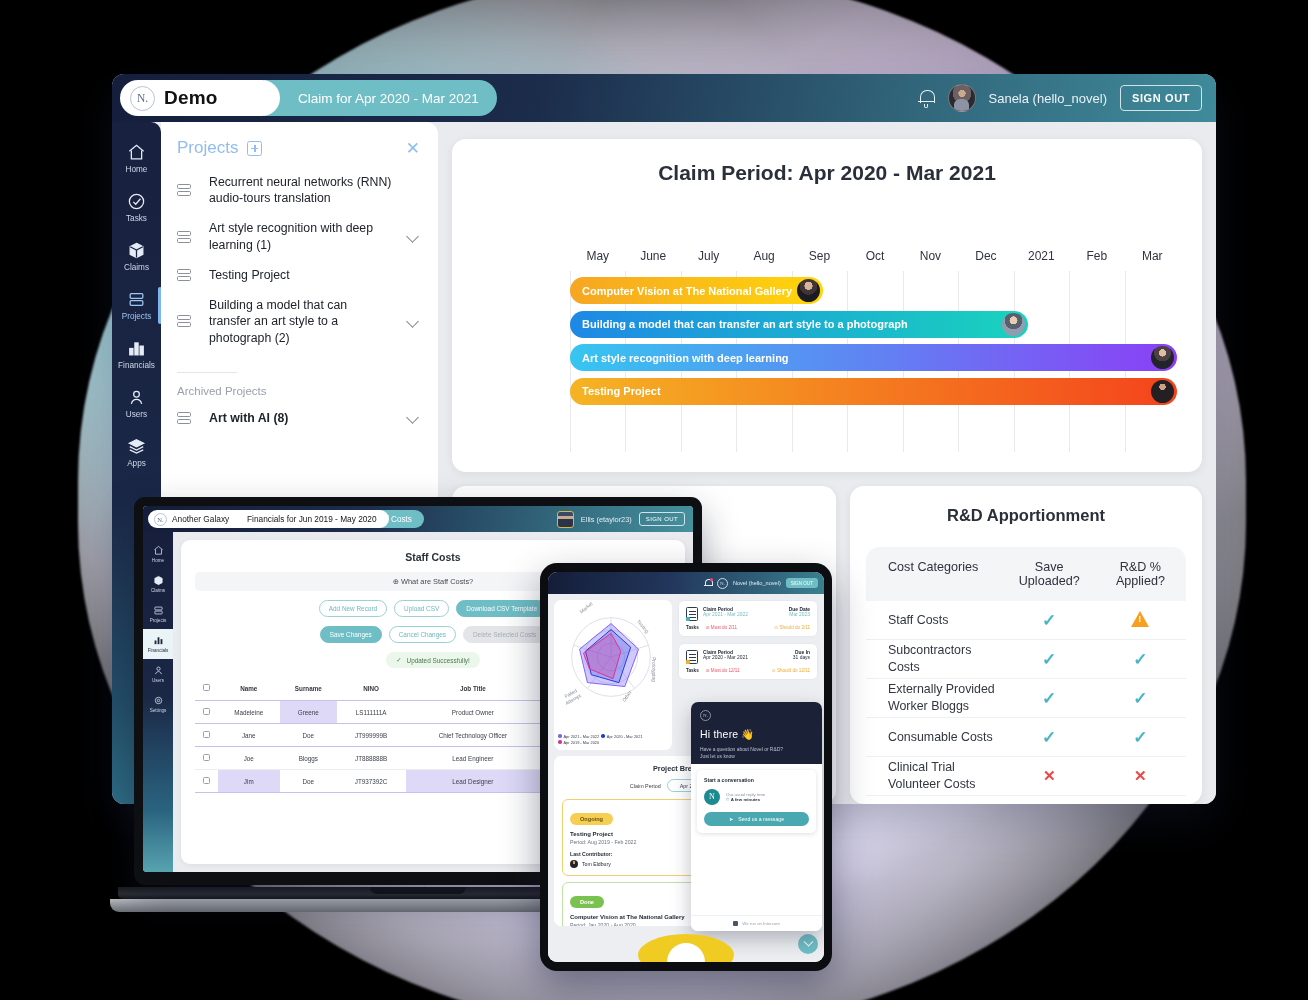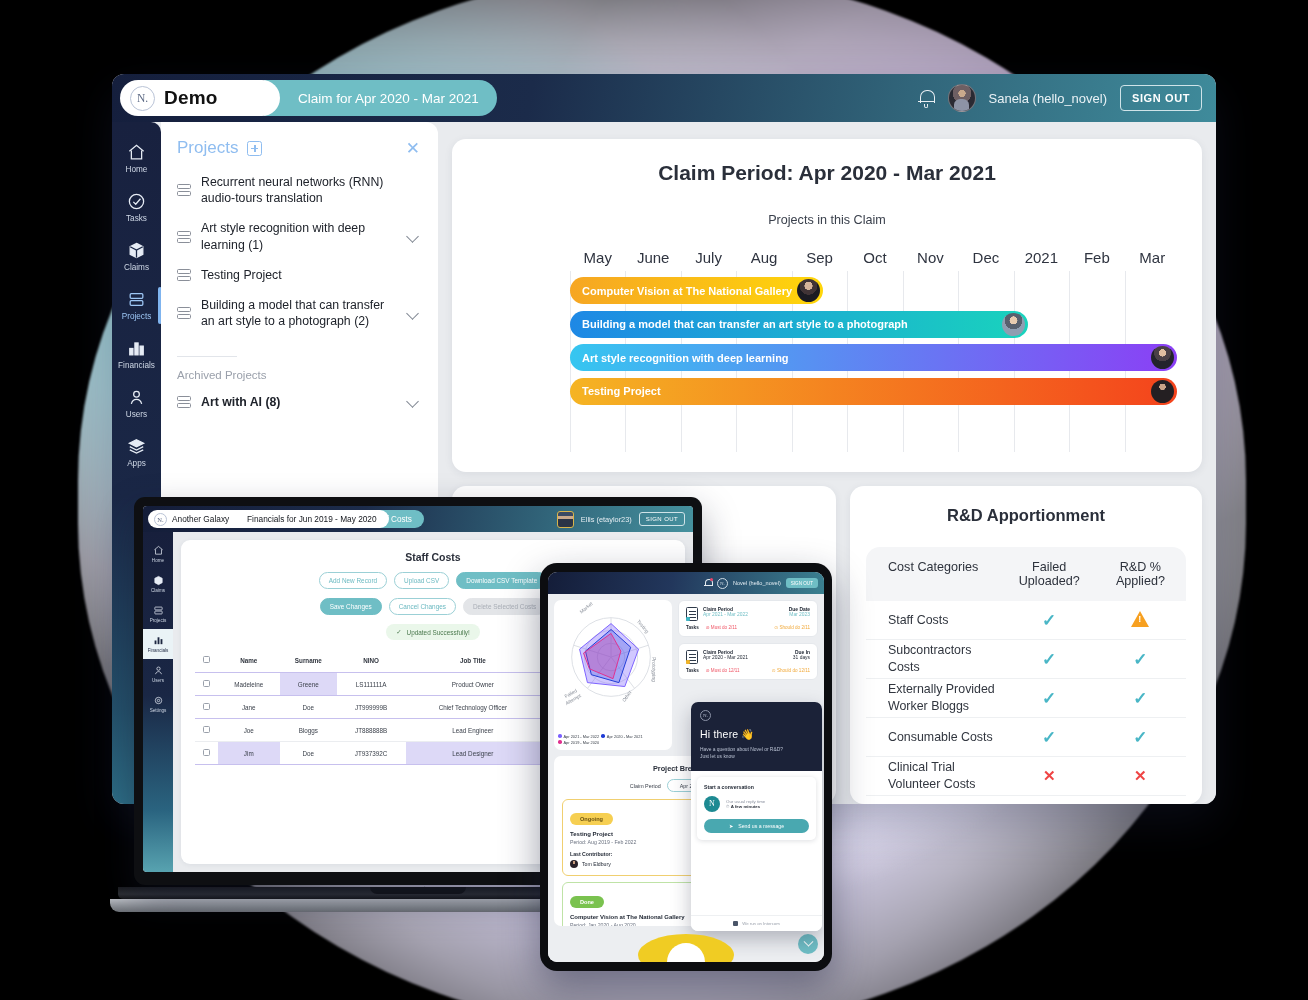--- a/index.html
+++ b/index.html
@@ -101,38 +101,38 @@
     position: absolute; left: 49px; top: 48px; width: 277px; height: 682px;
     background: #fff; border-radius: 0 12px 0 0; padding: 16px 18px 0 16px; overflow: hidden;
   }
   .proj-head { display: flex; align-items: center; gap: 9px; margin-bottom: 16px; }
   .proj-title { color: #8fbdf0; font-size: 17px; }
   .plus-box { width: 15px; height: 15px; border: 1.5px solid #8fbdf0; border-radius: 2.5px; position: relative; }
   .plus-box::before, .plus-box::after { content:""; position:absolute; background:#8fbdf0; }
   .plus-box::before { left: 3px; top: 6px; width: 7px; height: 1.5px; }
   .plus-box::after { left: 6px; top: 3px; width: 1.5px; height: 7px; }
   .x-close { margin-left: auto; color: #8fbdf0; font-size: 17px; line-height: 1; }
-  .proj-row { display: flex; align-items: center; gap: 10px; margin-bottom: 14px; }
+  .proj-row { display: flex; align-items: center; gap: 18px; margin-bottom: 14px; }
   .stack-ico { width: 14px; flex: 0 0 14px; }
   .stack-ico span { display:block; height: 5px; border: 1.3px solid #8a8f99; border-radius: 1.5px; }
   .stack-ico span + span { margin-top: 2px; }
   .proj-label { font-size: 12.3px; color: #20242c; line-height: 1.32; flex: 1; }
   .chev { width: 9px; height: 9px; border-right: 1.5px solid #7e8590; border-bottom: 1.5px solid #7e8590; transform: rotate(45deg); margin-right: 3px; flex: 0 0 9px; }
   .divider { height: 1px; background: #e2e5ea; margin: 26px 6px 12px 0; width: 60px; }
   .arch-title { font-size: 11.5px; color: #9aa0ab; margin-bottom: 13px; }
 
   
   .d-main { position: absolute; left: 326px; top: 48px; right: 0; bottom: 0; background: #e9ebee; padding: 17px 14px; }
   .card { background: #fff; border-radius: 14px; box-shadow: 0 2px 9px rgba(40,50,80,.08); }
   .gantt-card { height: 333px; padding: 22px 18px 10px; position: relative; }
   .gantt-title { text-align: center; font-size: 21px; font-weight: bold; color: #2a2f3a; }
   .gantt-sub { text-align: center; font-size: 12.6px; color: #3a404c; margin-top: 28px; }
   .gantt-area { position: absolute; left: 118px; right: 22px; top: 110px; bottom: 16px; }
   .months { position: relative; height: 18px; }
-  .month { position: absolute; transform: translateX(-50%); font-size: 15px; color: #2f3440; top: 0; }
+  .month { position: absolute; transform: translateX(-50%); font-size: 12px; color: #2f3440; top: 0; }
   .grid { position: absolute; left: 0; right: 0; top: 22px; bottom: 4px; }
   .gline { position: absolute; top: 0; bottom: 0; width: 1px; background: #e7e9ed; }
   .bars { position: absolute; left: 0; right: 0; top: 28px; }
   .bar { position: absolute; height: 27px; border-radius: 14px; display: flex; align-items: center; padding-left: 12px; }
   .bar-label { color: #fff; font-size: 11px; font-weight: bold; white-space: nowrap; }
   .bar-av { position: absolute; right: 3px; top: 2px; width: 23px; height: 23px; border-radius: 50%; overflow: hidden; }
   .av-a { background: radial-gradient(circle at 50% 30%, #d7b49a 0 20%, #413436 21% 44%, #1b1b22 45% 100%); }
   .av-b { background: radial-gradient(circle at 50% 32%, #e8cbb0 0 20%, #58606e 21% 45%, #8f9db1 46% 100%); }
   .av-c { background: radial-gradient(circle at 50% 30%, #e0bda0 0 18%, #4a4046 19% 42%, #23232c 43% 100%); }
   .av-d { background: radial-gradient(circle at 50% 30%, #caa387 0 16%, #241f22 17% 100%); }
@@ -246,21 +246,21 @@
   .pb-cav { width:8px;height:8px;border-radius:50%; background: radial-gradient(circle at 50% 30%, #c69b7d 0 18%, #2a2128 19% 100%); }
   .pb-cn { font-size:5.2px; color:#232a36; }
   .pb-card2 { margin-top:6px; border:1px solid #bfe3a6; border-radius:6px; padding:7px; }
   .tb-home { position:absolute; left:50%; transform:translateX(-50%); bottom:-14px; width:96px; height:42px; border-radius:50%; background:#f0cc23; }
   .tb-home i { position:absolute; left:50%; transform:translateX(-50%); top:9px; width:38px;height:38px;border-radius:50%;background:#fff; }
   .chat-fab { position:absolute; right:6px; bottom:8px; width:20px;height:20px;border-radius:50%;background:#6fbec5;display:flex;align-items:center;justify-content:center; }
   .chat-fab::after{content:"";width:6px;height:6px;border-right:1.4px solid #fff;border-bottom:1.4px solid #fff;transform:rotate(45deg) translate(-2px,-2px);}
 
   
   .chat { position:absolute; left: 143px; top: 130px; width: 131px; height: 229px; background:#fff; border-radius:7px; box-shadow:0 8px 20px rgba(20,25,50,.28); overflow:hidden; }
-  .chat-head { background:#1b2238; padding:8px 9px 10px; color:#fff; }
+  .chat-head { background:#1b2238; padding:8px 9px 3px; color:#fff; }
   .chat-logo { width:11px;height:11px;border-radius:50%;border:1px solid #8d94a8;color:#b8c0d2;font-size:5px;display:flex;align-items:center;justify-content:center;font-family:"Liberation Serif",serif;}
   .chat-hi { font-size:10.5px; margin-top:7px; letter-spacing:.2px; }
   .chat-sub { font-size:4.9px; color:#b9c1d2; margin-top:5px; line-height:1.5; }
   .chat-card { margin:6px; background:#fff; border-radius:5px; box-shadow:0 1px 5px rgba(20,25,50,.14); padding:7px; }
   .chat-t { font-size:5.2px; font-weight:bold; color:#232a36; }
   .chat-rowx { display:flex; align-items:center; gap:6px; margin-top:6px; }
   .chat-av { width:16px;height:16px;border-radius:50%;background:#1d8a92;color:#fff;font-size:8px;display:flex;align-items:center;justify-content:center; font-family:"Liberation Serif",serif;}
   .chat-rt { font-size:4.4px; color:#8a919e; }
   .chat-rt b { color:#2a2f3a; font-size:4.4px; }
   .chat-btn { margin-top:7px; background:#49a8b0; color:#fff; font-size:5.2px; border-radius:10px; padding:4px 0; text-align:center; display:flex; align-items:center; justify-content:center; gap:5px; }
@@ -410,21 +410,20 @@
             <span></span>
           </div>
         <div class="proj-label" style="font-weight:bold">Art with AI (8)</div>
         <div class="chev"></div>
       </div>
     </div>
 
     <div class="d-main">
       <div class="card gantt-card">
         <div class="gantt-title">Claim Period: Apr 2020 - Mar 2021</div>
-        <div class="gantt-sub">Projects in this Claim</div>
         <div class="gantt-area">
           <div class="months" id="months">
               <div class="month" style="left: 4.54545%;">May</div>
               <div class="month" style="left: 13.6364%;">June</div>
               <div class="month" style="left: 22.7273%;">July</div>
               <div class="month" style="left: 31.8182%;">Aug</div>
               <div class="month" style="left: 40.9091%;">Sep</div>
               <div class="month" style="left: 50%;">Oct</div>
               <div class="month" style="left: 59.0909%;">Nov</div>
               <div class="month" style="left: 68.1818%;">Dec</div>
@@ -465,21 +464,21 @@
             </div>
         </div>
       </div>
 
       <div class="lower-row">
         <div class="card lower-left"></div>
         <div class="card lower-right">
           <div class="rd-title">R&amp;D Apportionment</div>
           <div class="rd-head">
             <div class="rd-c1">Cost Categories</div>
-            <div class="rd-c2">Failed Uploaded?</div>
+            <div class="rd-c2">Save Uploaded?</div>
             <div class="rd-c3">R&amp;D % Applied?</div>
           </div>
           <div id="rd-rows">
               <div class="rd-row">
                 <div class="rd-c1">Staff Costs</div>
                 <div class="rd-c2"><span class="tick">✓</span></div>
                 <div class="rd-c3"><span class="warn"></span></div>
               </div>
               <div class="rd-row">
                 <div class="rd-c1">Subcontractors Costs</div>
@@ -582,20 +581,23 @@
                   <circle cx="12" cy="12" r="2.6"></circle>
                 </svg>
               </div>
             <div class="mb-rl">Settings</div>
           </div>
         </div>
 
         <div class="mb-content">
           <div class="mb-card">
             <div class="mb-h">Staff Costs</div>
+            <div class="mb-info">
+              <span>⊕ </span><span>What are Staff Costs?</span>
+            </div>
             <div class="mb-btns">
               <div class="mb-b">Add New Record</div>
               <div class="mb-b">Upload CSV</div>
               <div class="mb-b fill">Download CSV Template</div>
             </div>
             <div class="mb-btns">
               <div class="mb-b fill">Save Changes</div>
               <div class="mb-b">Cancel Changes</div>
               <div class="mb-b dis">Delete Selected Costs</div>
             </div>

